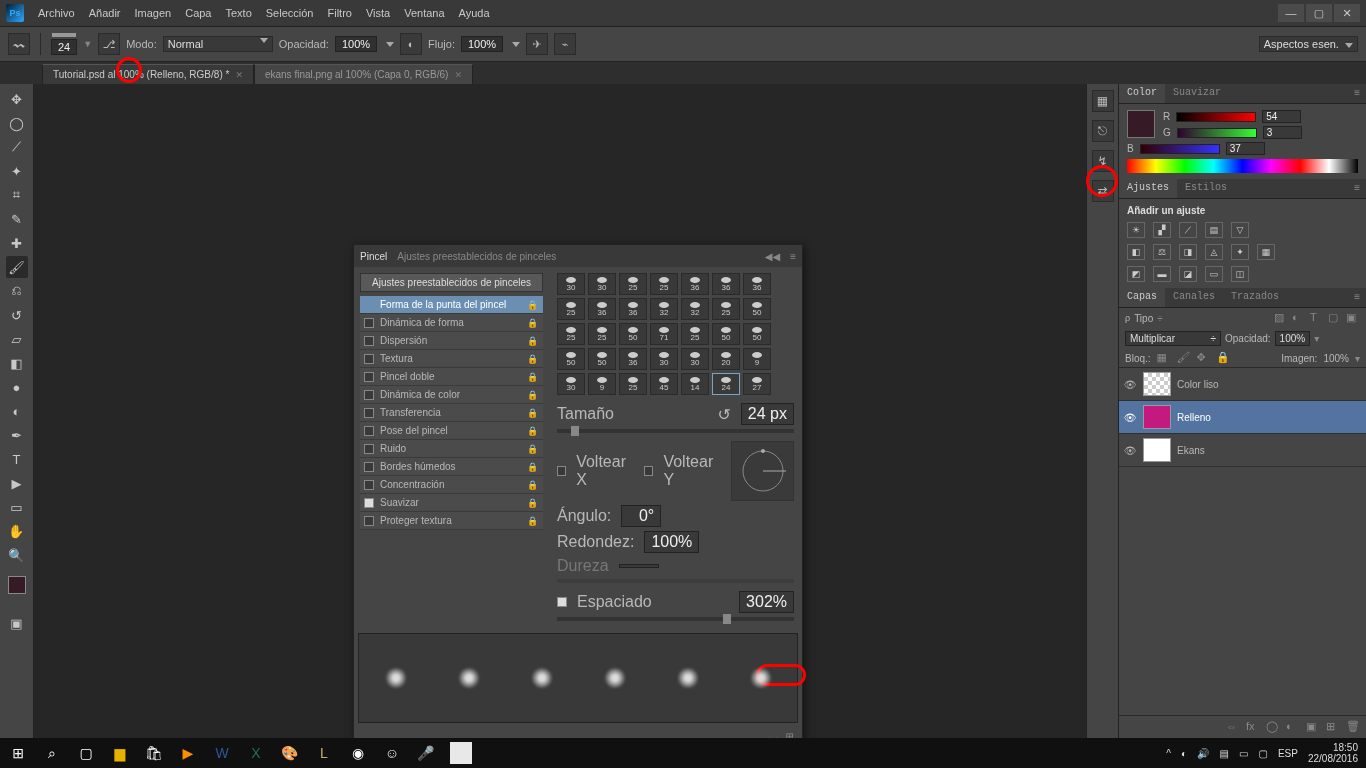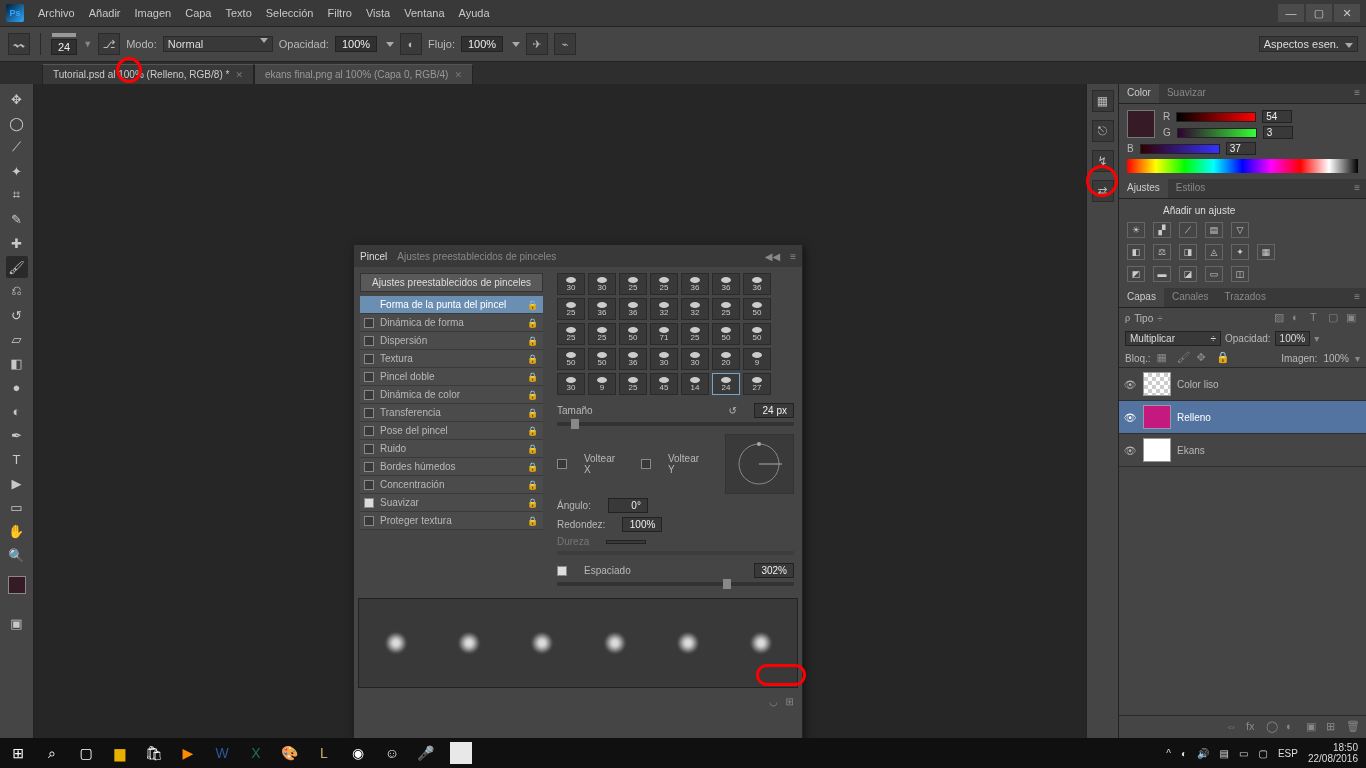--- a/index.html
+++ b/index.html
@@ -39,40 +39,40 @@
 .bp-row{display:flex;align-items:center;padding:3px 4px;gap:6px;background:#4b4b4b;border-bottom:1px solid #3a3a3a;}
 .bp-row.sel{background:#6b8fb3;color:#fff;}
 .bp-cb{width:10px;height:10px;border:1px solid #888;background:#393939;}
 .bp-cb.chk{background:#ddd;}
 .bp-lock{margin-left:auto;color:#888;font-size:9px;}
 .bp-right{flex:1;padding:6px 8px;}
 .presets-grid{display:grid;grid-template-columns:repeat(7,28px);gap:3px;margin-bottom:8px;}
 .preset{height:22px;background:#393939;border:1px solid #2a2a2a;display:flex;flex-direction:column;align-items:center;justify-content:center;color:#ccc;font-size:8px;cursor:pointer;}
 .preset.sel{border:1px solid #7aa3cc;}
 .preset-dot{width:10px;height:6px;background:#ccc;border-radius:50%;}
-.ctrl-row{display:flex;align-items:center;gap:17px;margin:4px 0;font-size:10px;}
+.ctrl-row{display:flex;align-items:center;gap:10px;margin:4px 0;font-size:16px;}
 .ctrl-val{background:#393939;border:1px solid #222;padding:1px 6px;color:#eee;min-width:40px;text-align:right;}
 .slider{flex:1;height:4px;background:#333;position:relative;}
 .slider-h{position:absolute;width:8px;height:10px;background:#888;top:-3px;}
 .angle-box{width:70px;height:60px;border:1px solid #333;background:#3a3a3a;display:flex;align-items:center;justify-content:center;margin-left:auto;}
 .preview{height:90px;background:#393939;border:1px solid #222;margin:6px 4px;display:flex;align-items:center;justify-content:space-around;}
 .prev-dot{width:22px;height:22px;background:radial-gradient(circle,#ddd 20%,transparent 70%);border-radius:50%;filter:blur(1px);}
 .right-panels{width:248px;background:#454545;border-left:1px solid #222;display:flex;flex-direction:column;font-size:10px;}
 .mini-tabs{display:flex;background:#393939;border-bottom:1px solid #222;height:20px;}
-.mini-tab{padding:3px 8px;color:#ccc;cursor:pointer;}
+.mini-tab{padding:3px 8px;color:#ccc;cursor:pointer;font-family:Liberation Mono, monospace;}
 .mini-tab.active{background:#454545;}
 .mini-tab.inactive{color:#888;}
 .color-panel{padding:6px 8px;}
 .color-swatch{width:28px;height:28px;border:1px solid #777;float:left;margin-right:8px;background:#361a25;}
 .rgb-row{display:flex;align-items:center;gap:6px;margin-bottom:3px;}
 .rgb-bar{width:80px;height:10px;border:1px solid #222;}
-.rgb-val{background:#393939;border:1px solid #222;width:30px;padding:0 3px;color:#eee;}
+.rgb-val{background:#393939;border:1px solid #222;width:39px;padding:0 3px;color:#eee;}
 .spectrum{height:14px;background:linear-gradient(90deg,#f00,#ff0,#0f0,#0ff,#00f,#f0f,#f00,#fff,#000);margin-top:4px;}
 .adj-panel{padding:6px 8px;}
-.adj-title{color:#ddd;font-weight:normal;margin-bottom:6px;margin-left:36px;}
+.adj-title{color:#ddd;font-weight:bold;margin-bottom:6px;}
 .adj-icons{display:flex;flex-wrap:wrap;gap:8px;}
 .adj-icon{width:18px;height:16px;border:1px solid #666;display:flex;align-items:center;justify-content:center;color:#ccc;font-size:9px;cursor:pointer;}
 .layers-panel{flex:1;display:flex;flex-direction:column;}
 .layer-opts{display:flex;align-items:center;gap:4px;padding:3px 6px;}
 .layer-opts select,.layer-opts .lo-val{background:#393939;border:1px solid #222;color:#ddd;font-size:10px;padding:1px 4px;}
 .layer-lock-row{display:flex;align-items:center;gap:6px;padding:2px 6px;border-bottom:1px solid #2a2a2a;}
 .layer-list{flex:1;overflow:auto;}
 .layer-row{display:flex;align-items:center;padding:4px;gap:6px;border-bottom:1px solid #2f2f2f;cursor:pointer;}
 .layer-row.sel{background:#5373a0;color:#fff;}
 .eye{width:14px;height:14px;display:flex;align-items:center;justify-content:center;}
@@ -136,21 +136,21 @@
   <div class="icon-btn">⌁</div>
   <div style="margin-left:auto;" class="ob-box"><span>Aspectos esen.</span> <span class="ob-drop"></span></div>
 </div>
 
 <div class="tabbar">
   <div class="doc-tab">
       <span>Tutorial.psd al 100% (Relleno, RGB/8) *</span>
       <span class="tab-x">✕</span>
     </div>
   <div class="doc-tab inactive">
-      <span>ekans final.png al 100% (Capa 0, RGB/4)</span>
+      <span>ekans final.png al 100% (Capa 0, RGB/6)</span>
       <span class="tab-x">✕</span>
     </div>
 </div>
 
 <div class="main">
   <div class="tool-col">
     <div class="tool-item">✥</div>
     <div class="tool-item">◯</div>
     <div class="tool-item">⟋</div>
     <div class="tool-item">✦</div>

